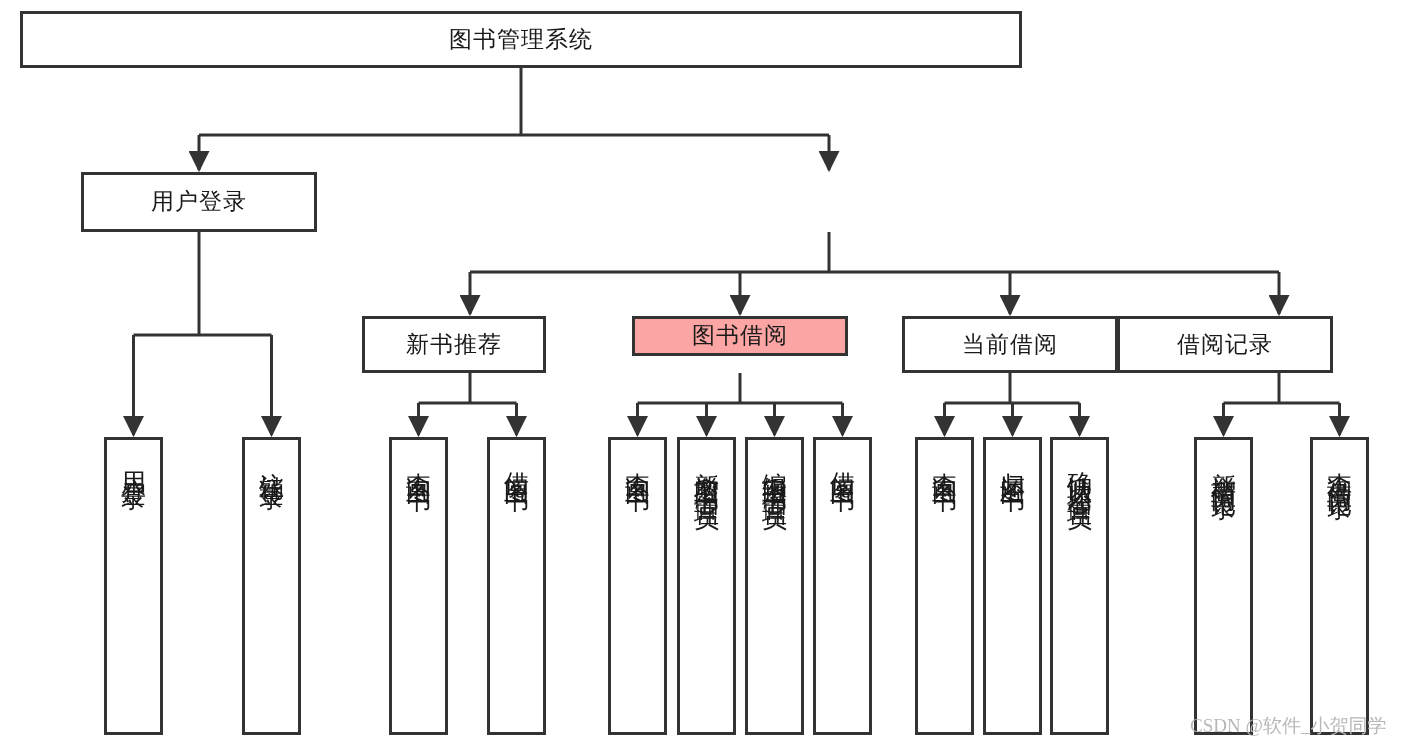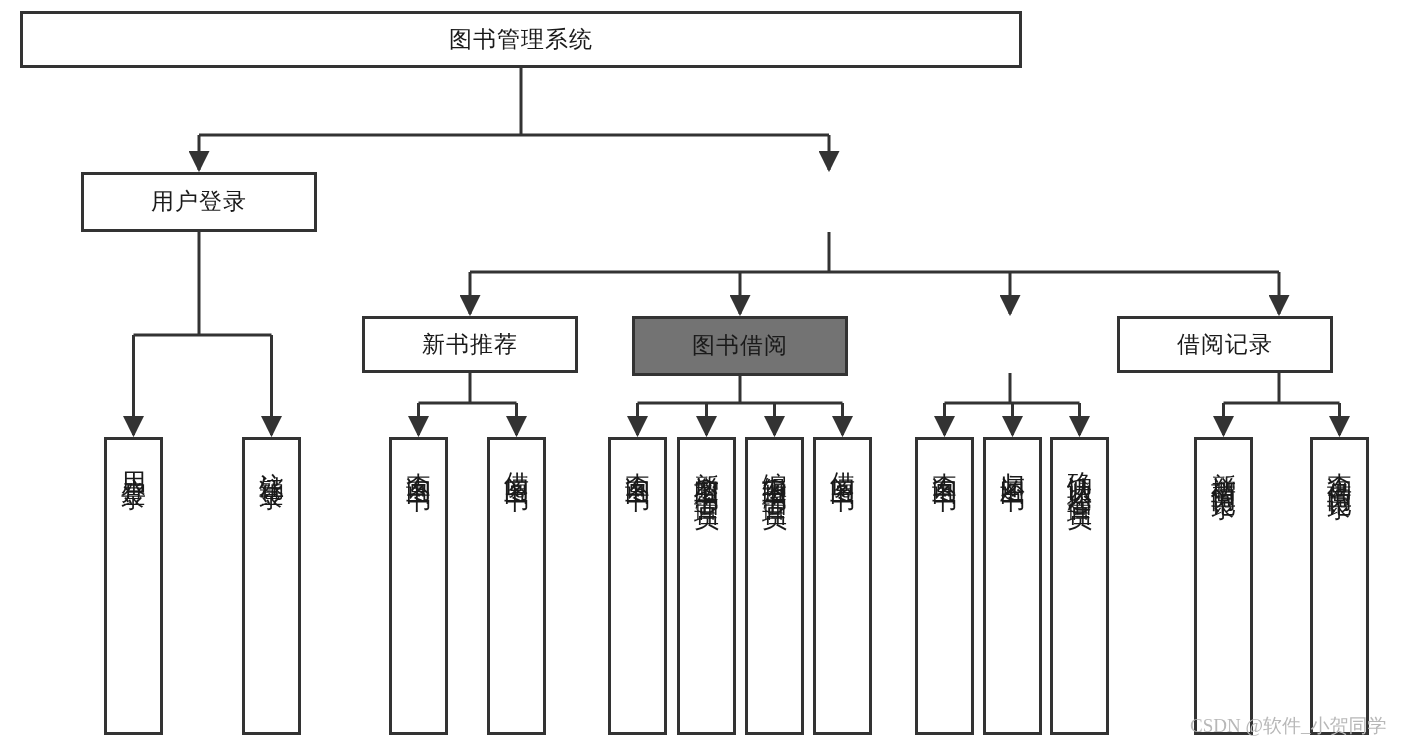--- a/index.html
+++ b/index.html
@@ -124,25 +124,28 @@
   </svg>
 
   <div class="node root" id="box-root" style="left: 20px; top: 11px; width: 1002px; height: 57px; border-color: rgb(51, 51, 51); background: rgb(255, 255, 255); color: rgb(26, 26, 26);">
     <span class="label">图书管理系统</span>
   </div>
 
   <div class="node horiz" id="box-user-login" style="left: 81px; top: 172px; width: 236px; height: 60px; border-color: rgb(51, 51, 51); background: rgb(255, 255, 255); color: rgb(26, 26, 26);">
     <span class="label">用户登录</span>
   </div>
 
-  <div class="node horiz" id="box-new-book-rec" style="left: 362px; top: 316px; width: 216px; height: 57px; border-color: rgb(51, 51, 51); background: rgb(255, 255, 255); color: rgb(26, 26, 26);">
+  <div class="node horiz" id="box-new-book-rec" style="left: 362px; top: 316px; width: 184px; height: 57px; border-color: rgb(51, 51, 51); background: rgb(255, 255, 255); color: rgb(26, 26, 26);">
     <span class="label">新书推荐</span>
   </div>
-  <div class="node horiz" id="box-book-borrow" style="left: 632px; top: 316px; width: 216px; height: 60px; border-color: rgb(51, 51, 51); background: #737373; color: rgb(26, 26, 26);">
+  <div class="node horiz" id="box-book-borrow" style="left: 632px; top: 316px; width: 216px; height: 40px; border-color: rgb(51, 51, 51); background: #fca5a5; color: rgb(26, 26, 26);">
     <span class="label">图书借阅</span>
+  </div>
+  <div class="node horiz" id="box-current-borrow" style="left: 902px; top: 316px; width: 216px; height: 57px; border-color: rgb(51, 51, 51); background: rgb(255, 255, 255); color: rgb(26, 26, 26);">
+    <span class="label">当前借阅</span>
   </div>
   <div class="node horiz" id="box-borrow-record" style="left: 1117px; top: 316px; width: 216px; height: 57px; border-color: rgb(51, 51, 51); background: rgb(255, 255, 255); color: rgb(26, 26, 26);">
     <span class="label">借阅记录</span>
   </div>
 
   <div class="node vert" id="box-leaf-user-login" style="left: 104px; top: 437px; width: 59px; height: 298px; border-color: rgb(51, 51, 51); background: rgb(255, 255, 255); color: rgb(26, 26, 26);">
     <span class="label">用户登录</span>
   </div>
   <div class="node vert" id="box-leaf-user-logout" style="left: 242px; top: 437px; width: 59px; height: 298px; border-color: rgb(51, 51, 51); background: rgb(255, 255, 255); color: rgb(26, 26, 26);">
     <span class="label">注销登录</span>

